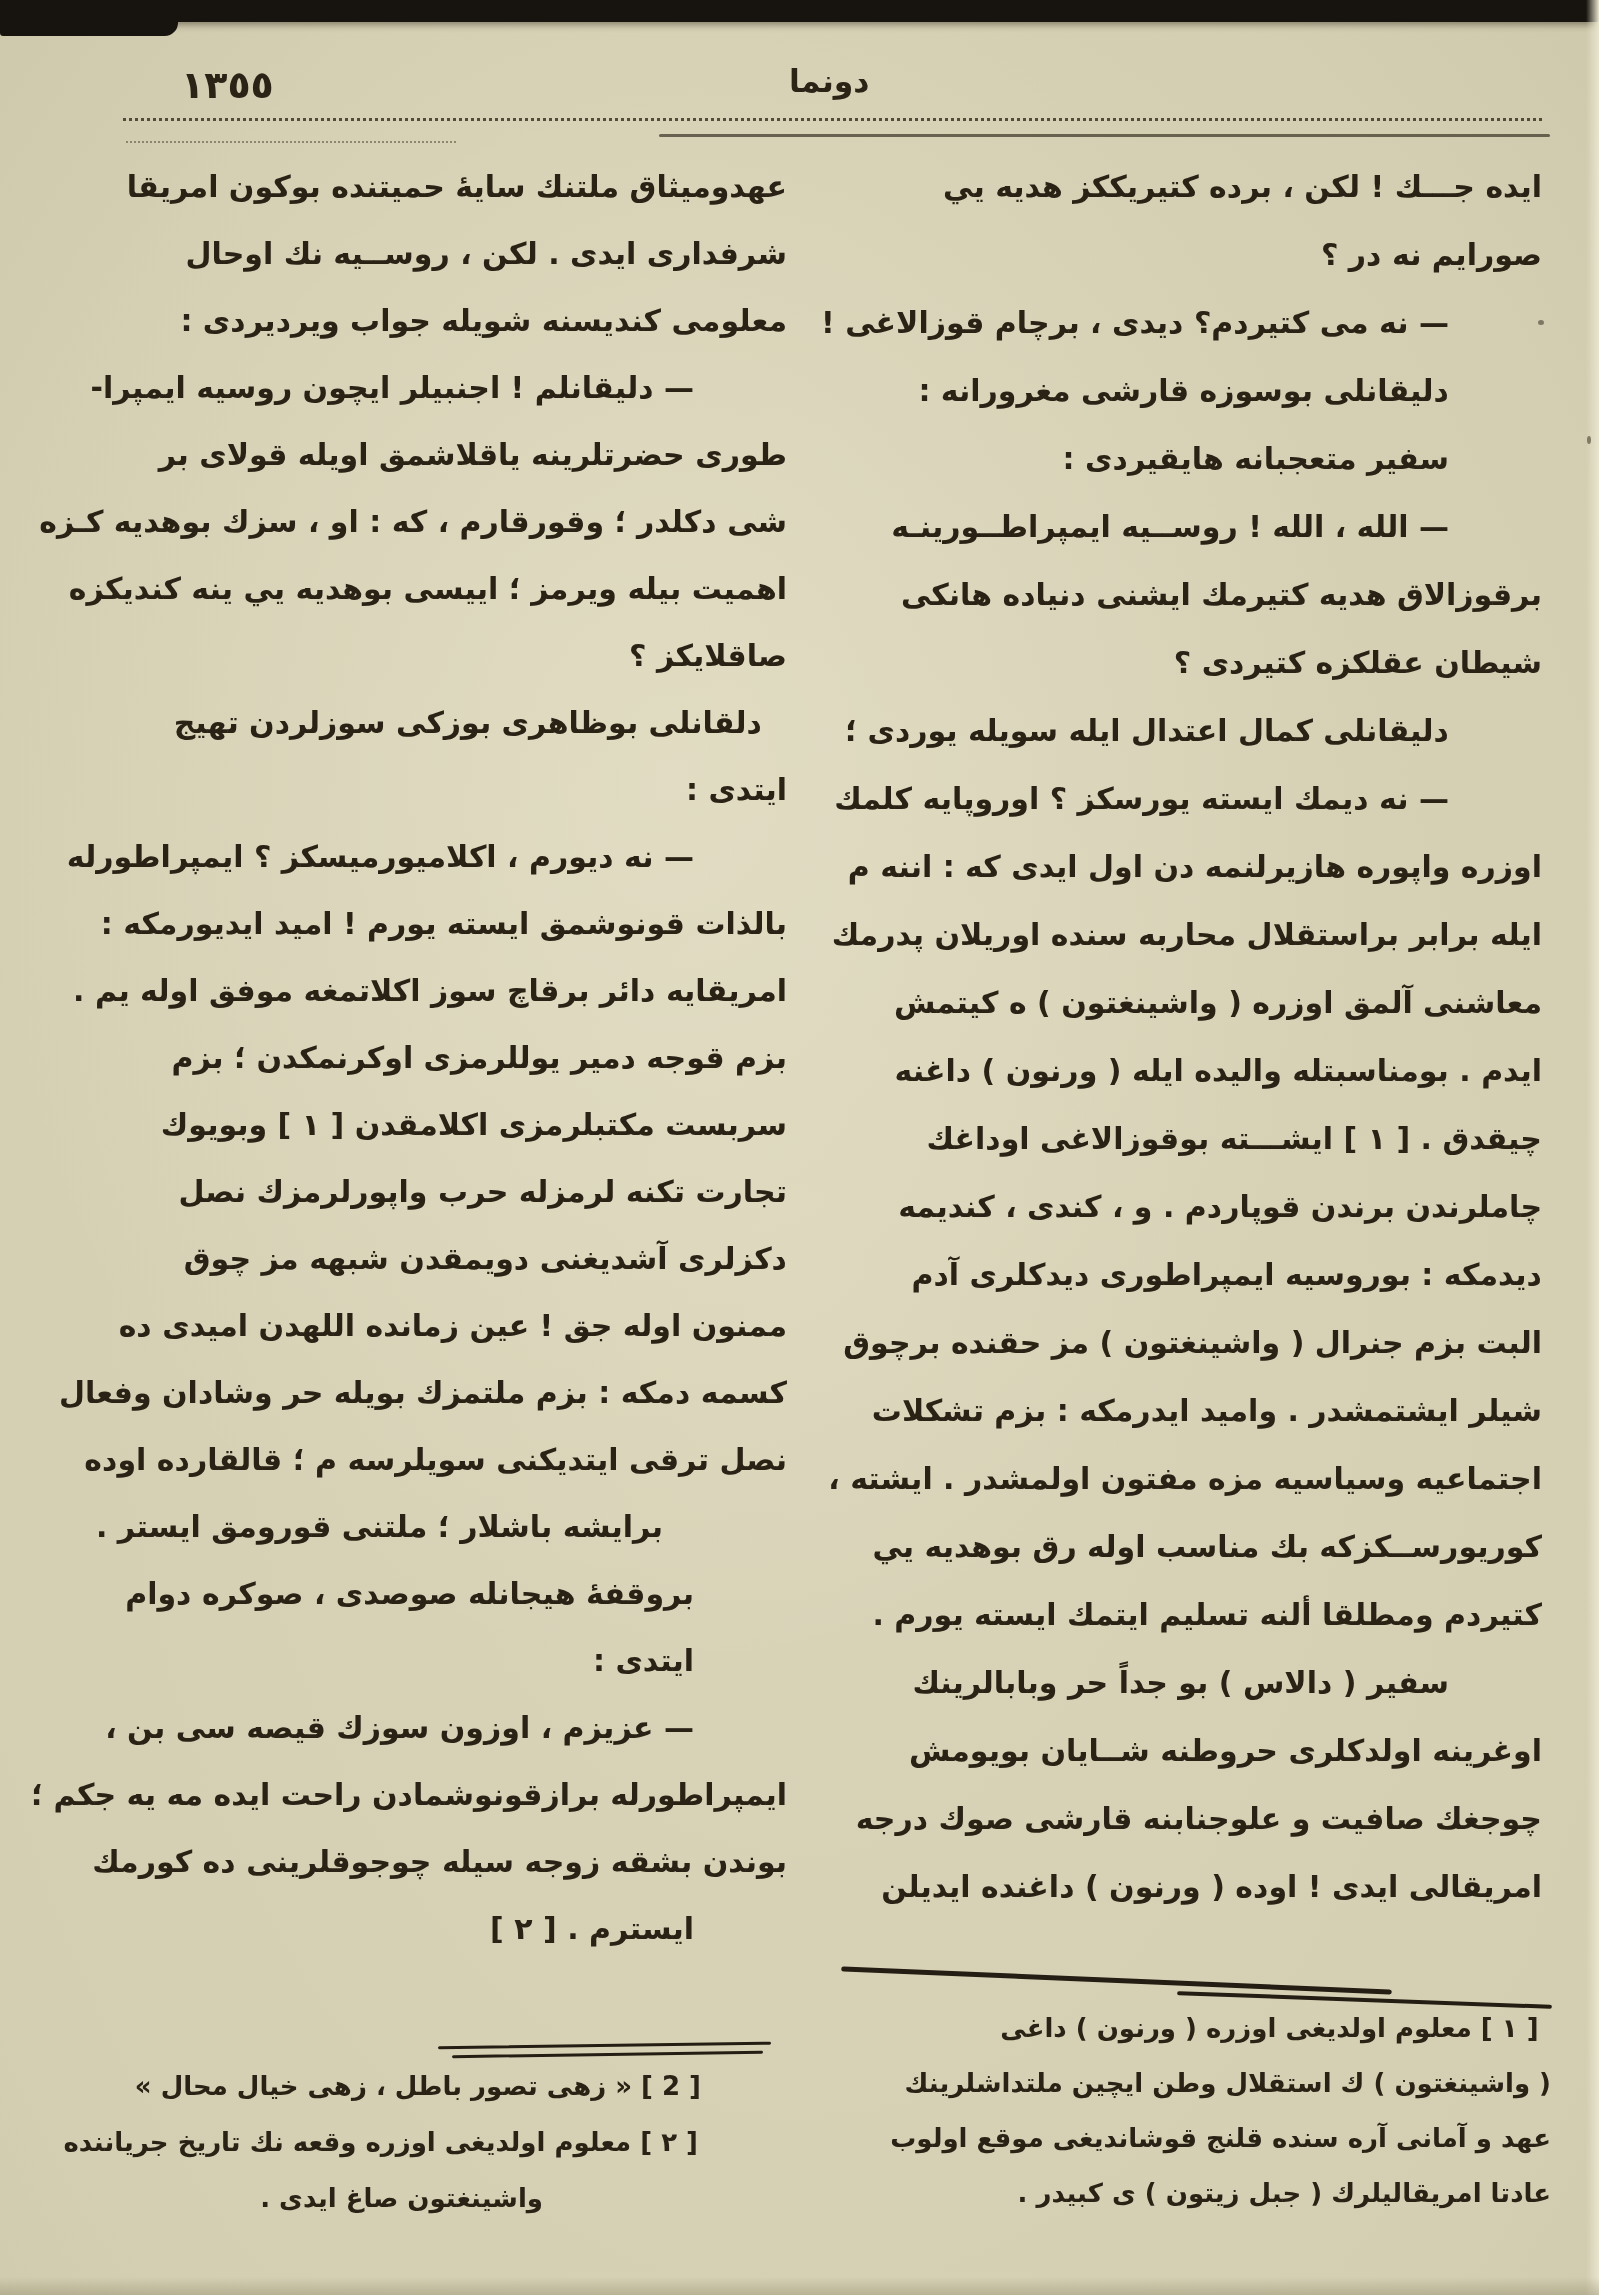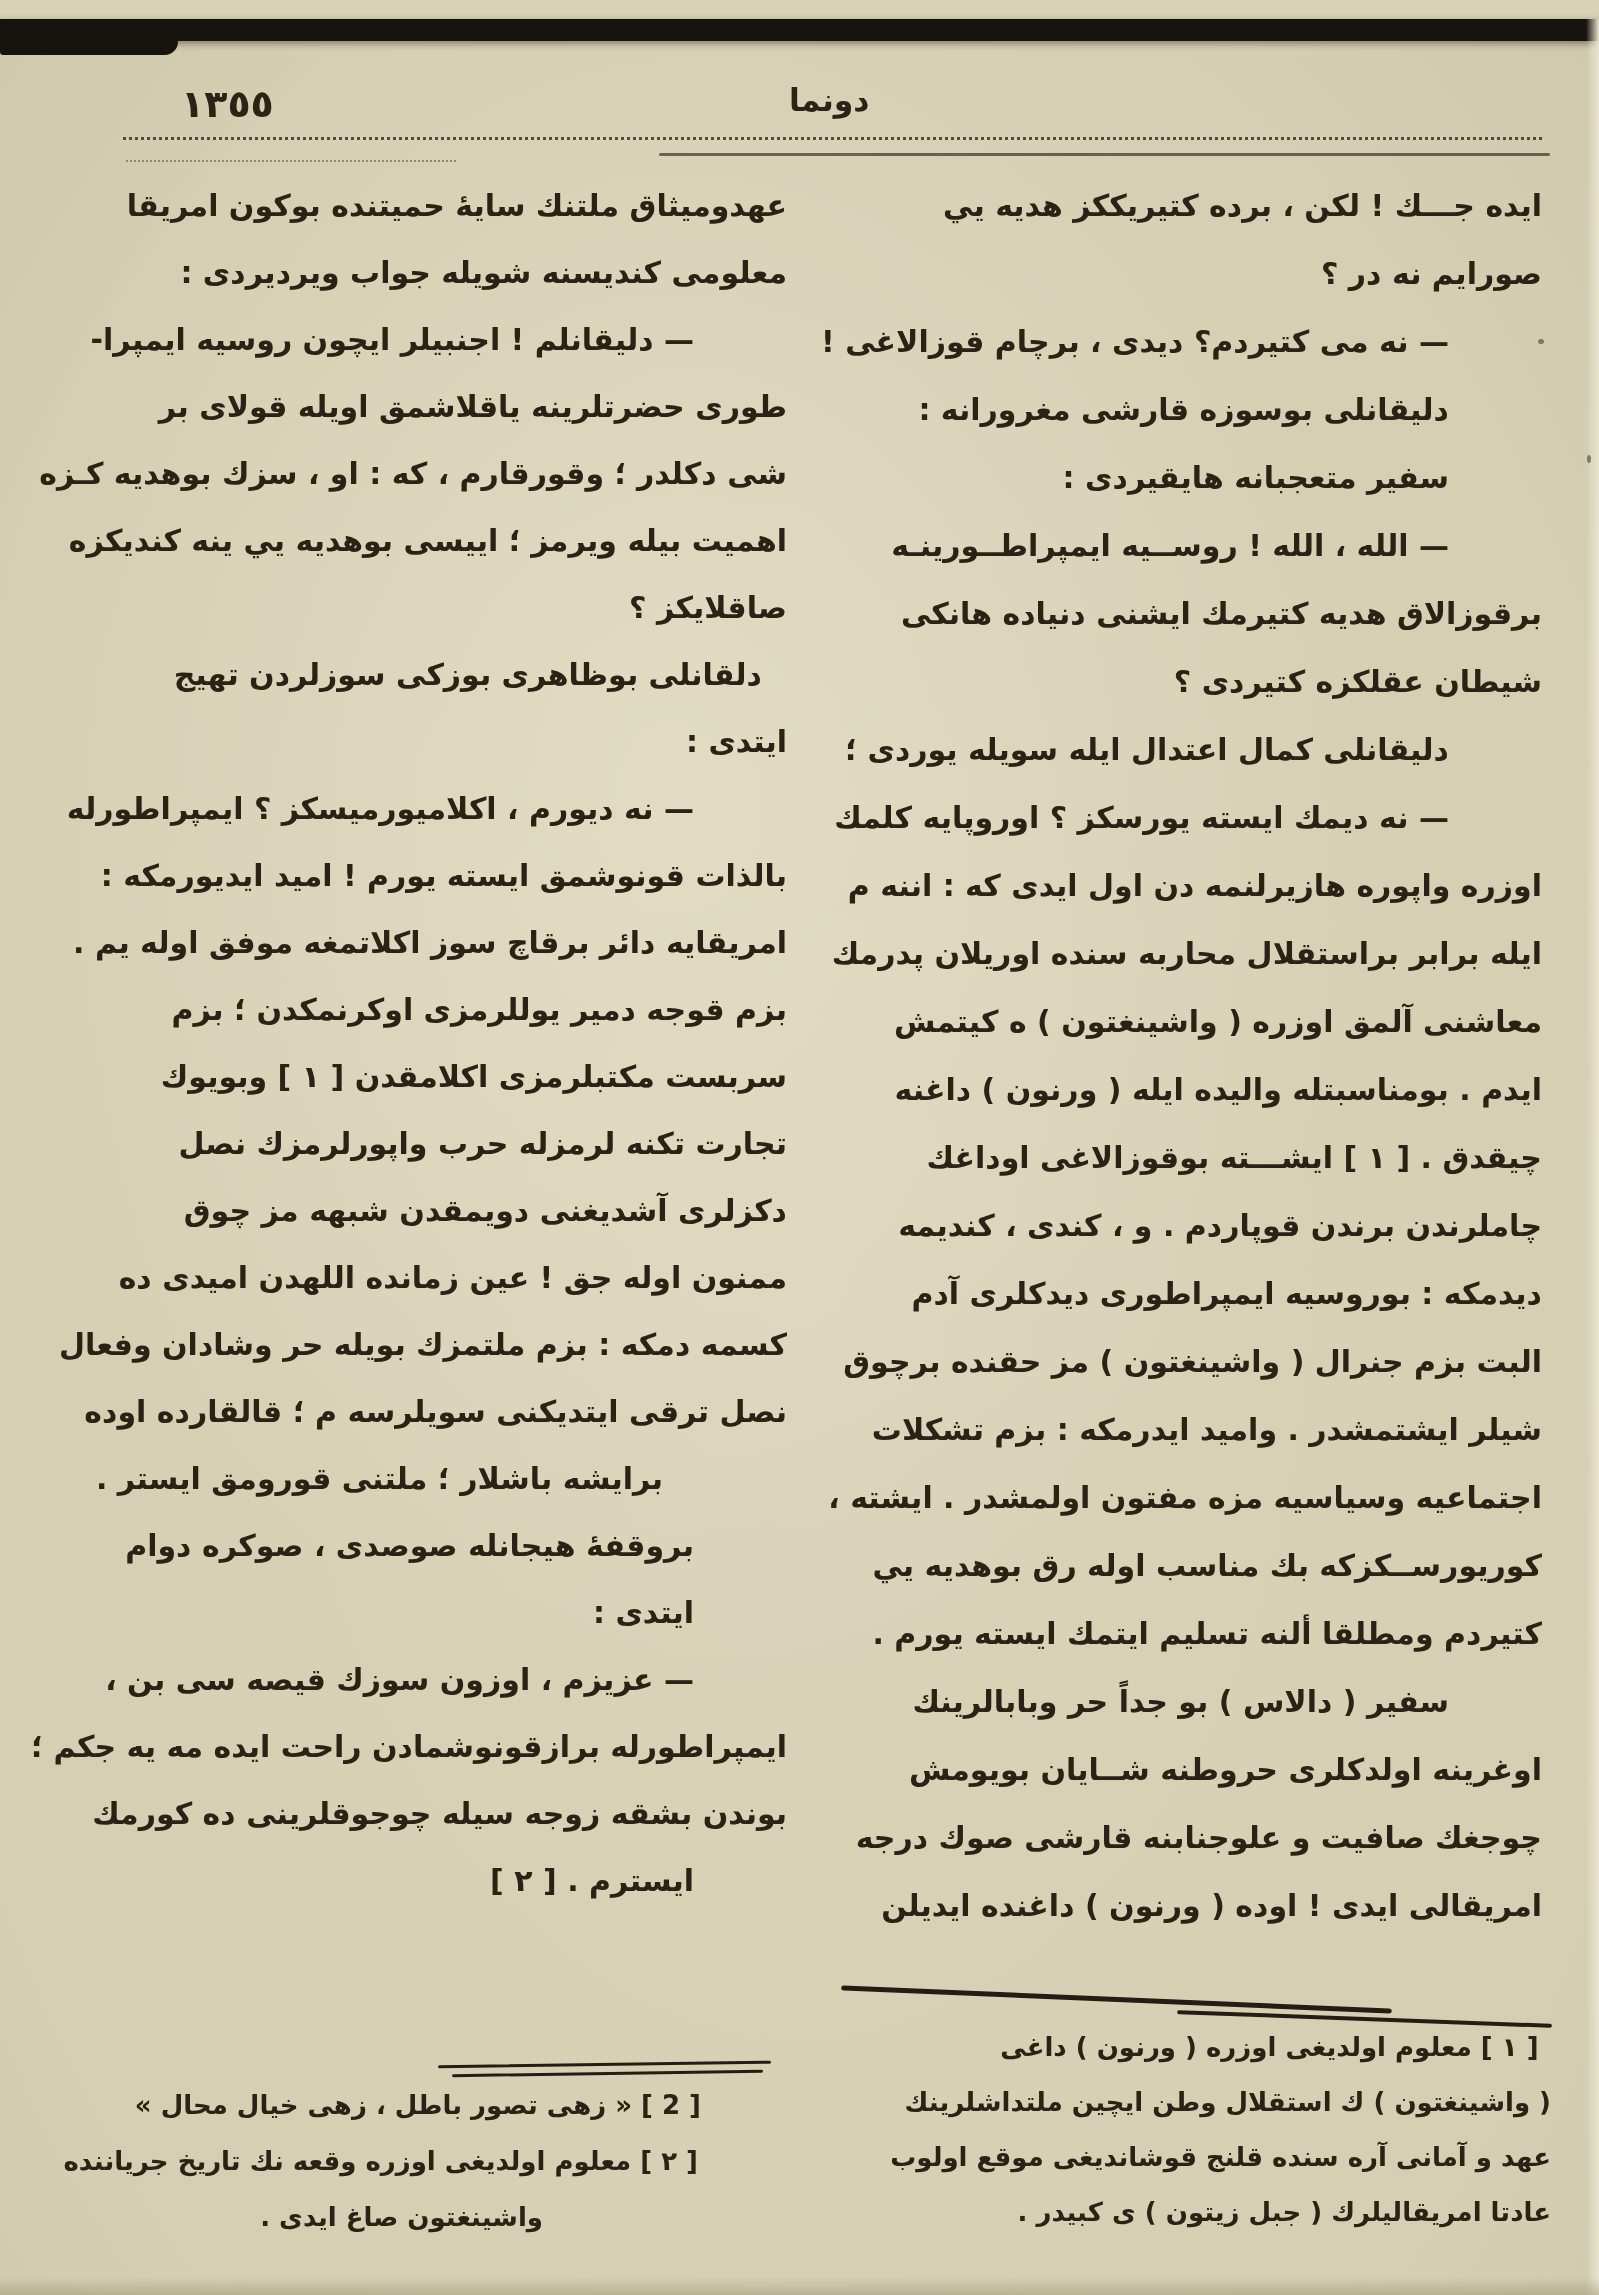--- a/index.html
+++ b/index.html
@@ -6,21 +6,20 @@
   body{
     width:1599px;height:2295px;position:relative;overflow:hidden;
     font-family:"DejaVu Sans", sans-serif;
     background:#d8d3b7;
   }
   .page{
     position:absolute;inset:0;
     background:
       radial-gradient(ellipse 1161px 1492px at 42% 34%, rgba(232,228,204,.55) 0%, rgba(232,228,204,0) 60%),
       radial-gradient(ellipse 1326px 1990px at 50% 55%, #dad5ba 0%, #d4cfb2 70%, #cac5a8 100%);
-    margin-top: 19px;
   }
   
   .top-band{position:absolute;top:0;left:0;width:1599px;height:21.6px;background:#17130e;box-shadow:0 2.5px 7.5px rgba(45,38,25,.5);}
   .top-band-corner{position:absolute;top:0;left:0;width:178px;height:36px;background:#17130e;border-radius:0 0 13.3px 3.3px;}
   .right-edge-shading{position:absolute;top:0;right:0;width:13.3px;height:2295px;background:linear-gradient(to left,#e8e4ce,rgba(232,228,206,0));}
   .bottom-edge-shading{position:absolute;bottom:0;left:0;width:1599px;height:18px;background:linear-gradient(to top,rgba(110,100,72,.28),rgba(110,100,72,0));}
 
   .hdr-num{position:absolute;left:181px;top:63px;font-size:38px;font-weight:bold;color:#2b2316;}
   .hdr-title{position:absolute;left:789px;top:63px;font-size:31.5px;font-weight:bold;color:#2b2316;}
 
@@ -92,20 +91,21 @@
     <div class="line">كوريورســكزكه بك مناسب اوله رق بوهديه يي</div>
     <div class="line">كتيردم ومطلقا ألنه تسليم ايتمك ايسته يورم .</div>
     <div class="line ind">سفير ( دالاس ) بو جداً حر وبابالرينك</div>
     <div class="line">اوغرينه اولدكلرى حروطنه شــايان بويومش</div>
     <div class="line">چوجغك صافيت و علوجنابنه قارشى صوك درجه</div>
     <div class="line">امريقالى ايدى ! اوده ( ورنون ) داغنده ايديلن</div>
   </div>
 
   <div class="col col-left">
     <div class="line">عهدوميثاق ملتنك سايهٔ حميتنده بوكون امريقا</div>
+    <div class="line">شرفدارى ايدى . لكن ، روســيه نك اوحال</div>
     <div class="line">معلومى كنديسنه شويله جواب ويرديردى :</div>
     <div class="line ind">— دليقانلم ! اجنبيلر ايچون روسيه ايمپرا-</div>
     <div class="line">طورى حضرتلرينه ياقلاشمق اويله قولاى بر</div>
     <div class="line">شى دكلدر ؛ وقورقارم ، كه : او ، سزك بوهديه كـزه</div>
     <div class="line">اهميت بيله ويرمز ؛ اييسى بوهديه يي ينه كنديكزه</div>
     <div class="line">صاقلايكز ؟</div>
     <div class="line" style="padding-right:25px;">دلقانلى بوظاهرى بوزكى سوزلردن تهيج</div>
     <div class="line">ايتدى :</div>
     <div class="line ind">— نه ديورم ، اكلاميورميسكز ؟ ايمپراطورله</div>
     <div class="line">بالذات قونوشمق ايسته يورم ! اميد ايديورمكه :</div>

